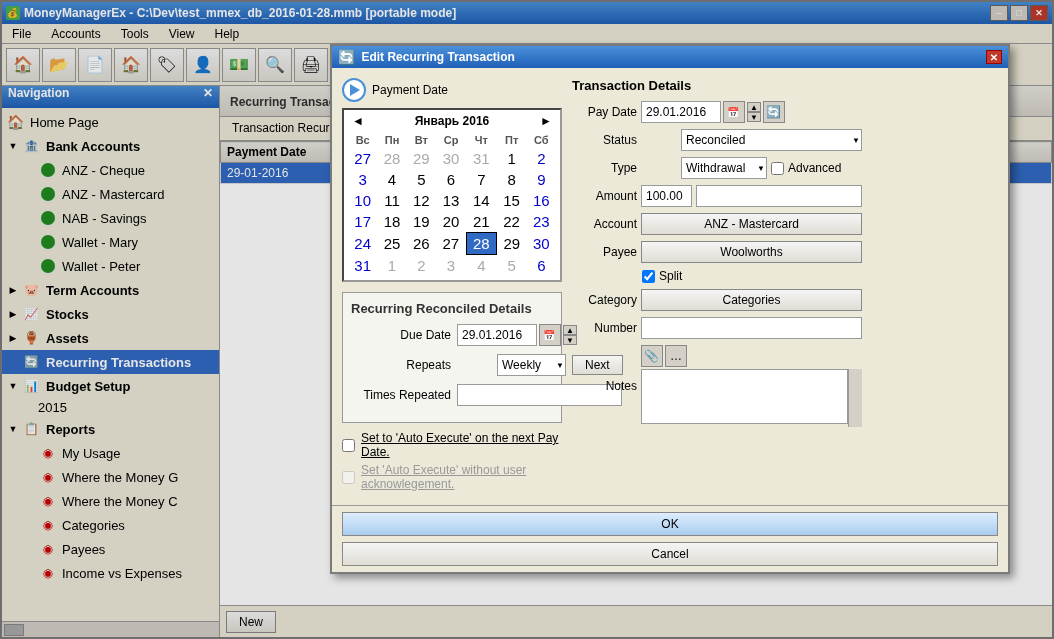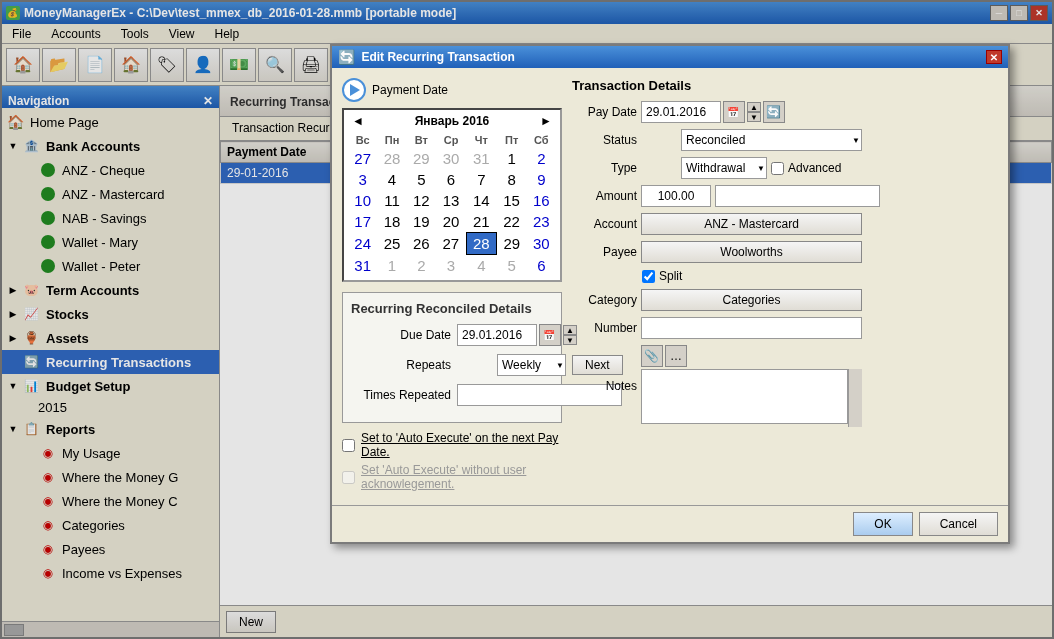--- a/index.html
+++ b/index.html
@@ -45,21 +45,21 @@
     
     .content-area { display: flex; flex: 1; overflow: hidden; }
 
     
     .sidebar {
       width: 218px; background: #ece9d8; border-right: 1px solid #999;
       display: flex; flex-direction: column; overflow: hidden;
     }
     .sidebar-header {
       background: linear-gradient(to bottom, #4a90d9, #2060b8);
-      color: white; height: 22px; display: flex; align-items: flex-end; justify-content: space-between;
+      color: white; height: 22px; display: flex; align-items: flex-start; justify-content: space-between;
       padding: 0 6px; font-weight: bold; font-size: 12px;
     }
     .sidebar-close { color: white; cursor: pointer; font-size: 12px; }
     .sidebar-content { flex: 1; overflow-y: auto; overflow-x: hidden; padding: 2px 0; }
 
     .nav-item {
       display: flex; align-items: center; padding: 2px 4px; cursor: pointer;
       white-space: nowrap; overflow: hidden;
     }
     .nav-item.selected { background: #316ac5; color: white; }
@@ -170,33 +170,33 @@
     }
     .txn-input { flex: 1; height: 22px; border: 1px solid #999; background: white; padding: 0 4px; font-size: 12px; }
     .txn-date-group { display: flex; align-items: center; gap: 2px; flex: 1; }
     .txn-date { width: 80px; height: 22px; border: 1px solid #999; background: white; padding: 0 4px; font-size: 12px; }
 
     .status-select { height: 22px; border: 1px solid #999; background: white; padding: 0 4px; font-size: 12px; flex: 1; }
     .type-row { display: flex; align-items: center; gap: 4px; flex: 1; }
 
     .split-row { display: flex; align-items: center; gap: 4px; margin-bottom: 6px; margin-left: 70px; }
     .amount-group { display: flex; gap: 4px; flex: 1; }
-    .amount-input { width: 70px; height: 22px; border: 1px solid #999; background: white; padding: 0 4px; font-size: 12px; text-align: center; }
+    .amount-input { width: 51px; height: 22px; border: 1px solid #999; background: white; padding: 0 4px; font-size: 12px; text-align: left; }
     .amount-input2 { flex: 1; height: 22px; border: 1px solid #999; background: white; padding: 0 4px; font-size: 12px; }
 
     .notes-area-container { position: relative; }
     .notes-area { width: 100%; height: 55px; border: 1px solid #999; background: white; padding: 2px; font-size: 12px; resize: none; }
     .notes-scrollbar { position: absolute; right: 0; top: 0; width: 14px; height: 100%; background: #d4d0c8; border-left: 1px solid #999; }
 
     .notes-toolbar { display: flex; gap: 2px; margin-bottom: 2px; }
     .notes-tb-btn { width: 22px; height: 22px; background: #d4d0c8; border: 1px solid #888; cursor: pointer; font-size: 12px; display: flex; align-items: center; justify-content: center; }
 
     .dialog-footer {
       display: flex; justify-content: flex-end; gap: 6px; padding: 6px 10px;
-      border-top: 1px solid #999; background: #ece9d8;
+      border-top: 1px solid #999; background: #ece9d8; flex-direction: column;
     }
     .dialog-btn {
       padding: 4px 20px; background: linear-gradient(to bottom, #f5f5f5, #e0ddd5);
       border: 1px solid #888; cursor: pointer; font-size: 12px;
     }
     .dialog-btn.primary { background: linear-gradient(to bottom, #ddeeff, #aaccee); }
 
     
     .play-btn {
       width: 24px; height: 24px; background: white; border: 2px solid #4a90d9;

